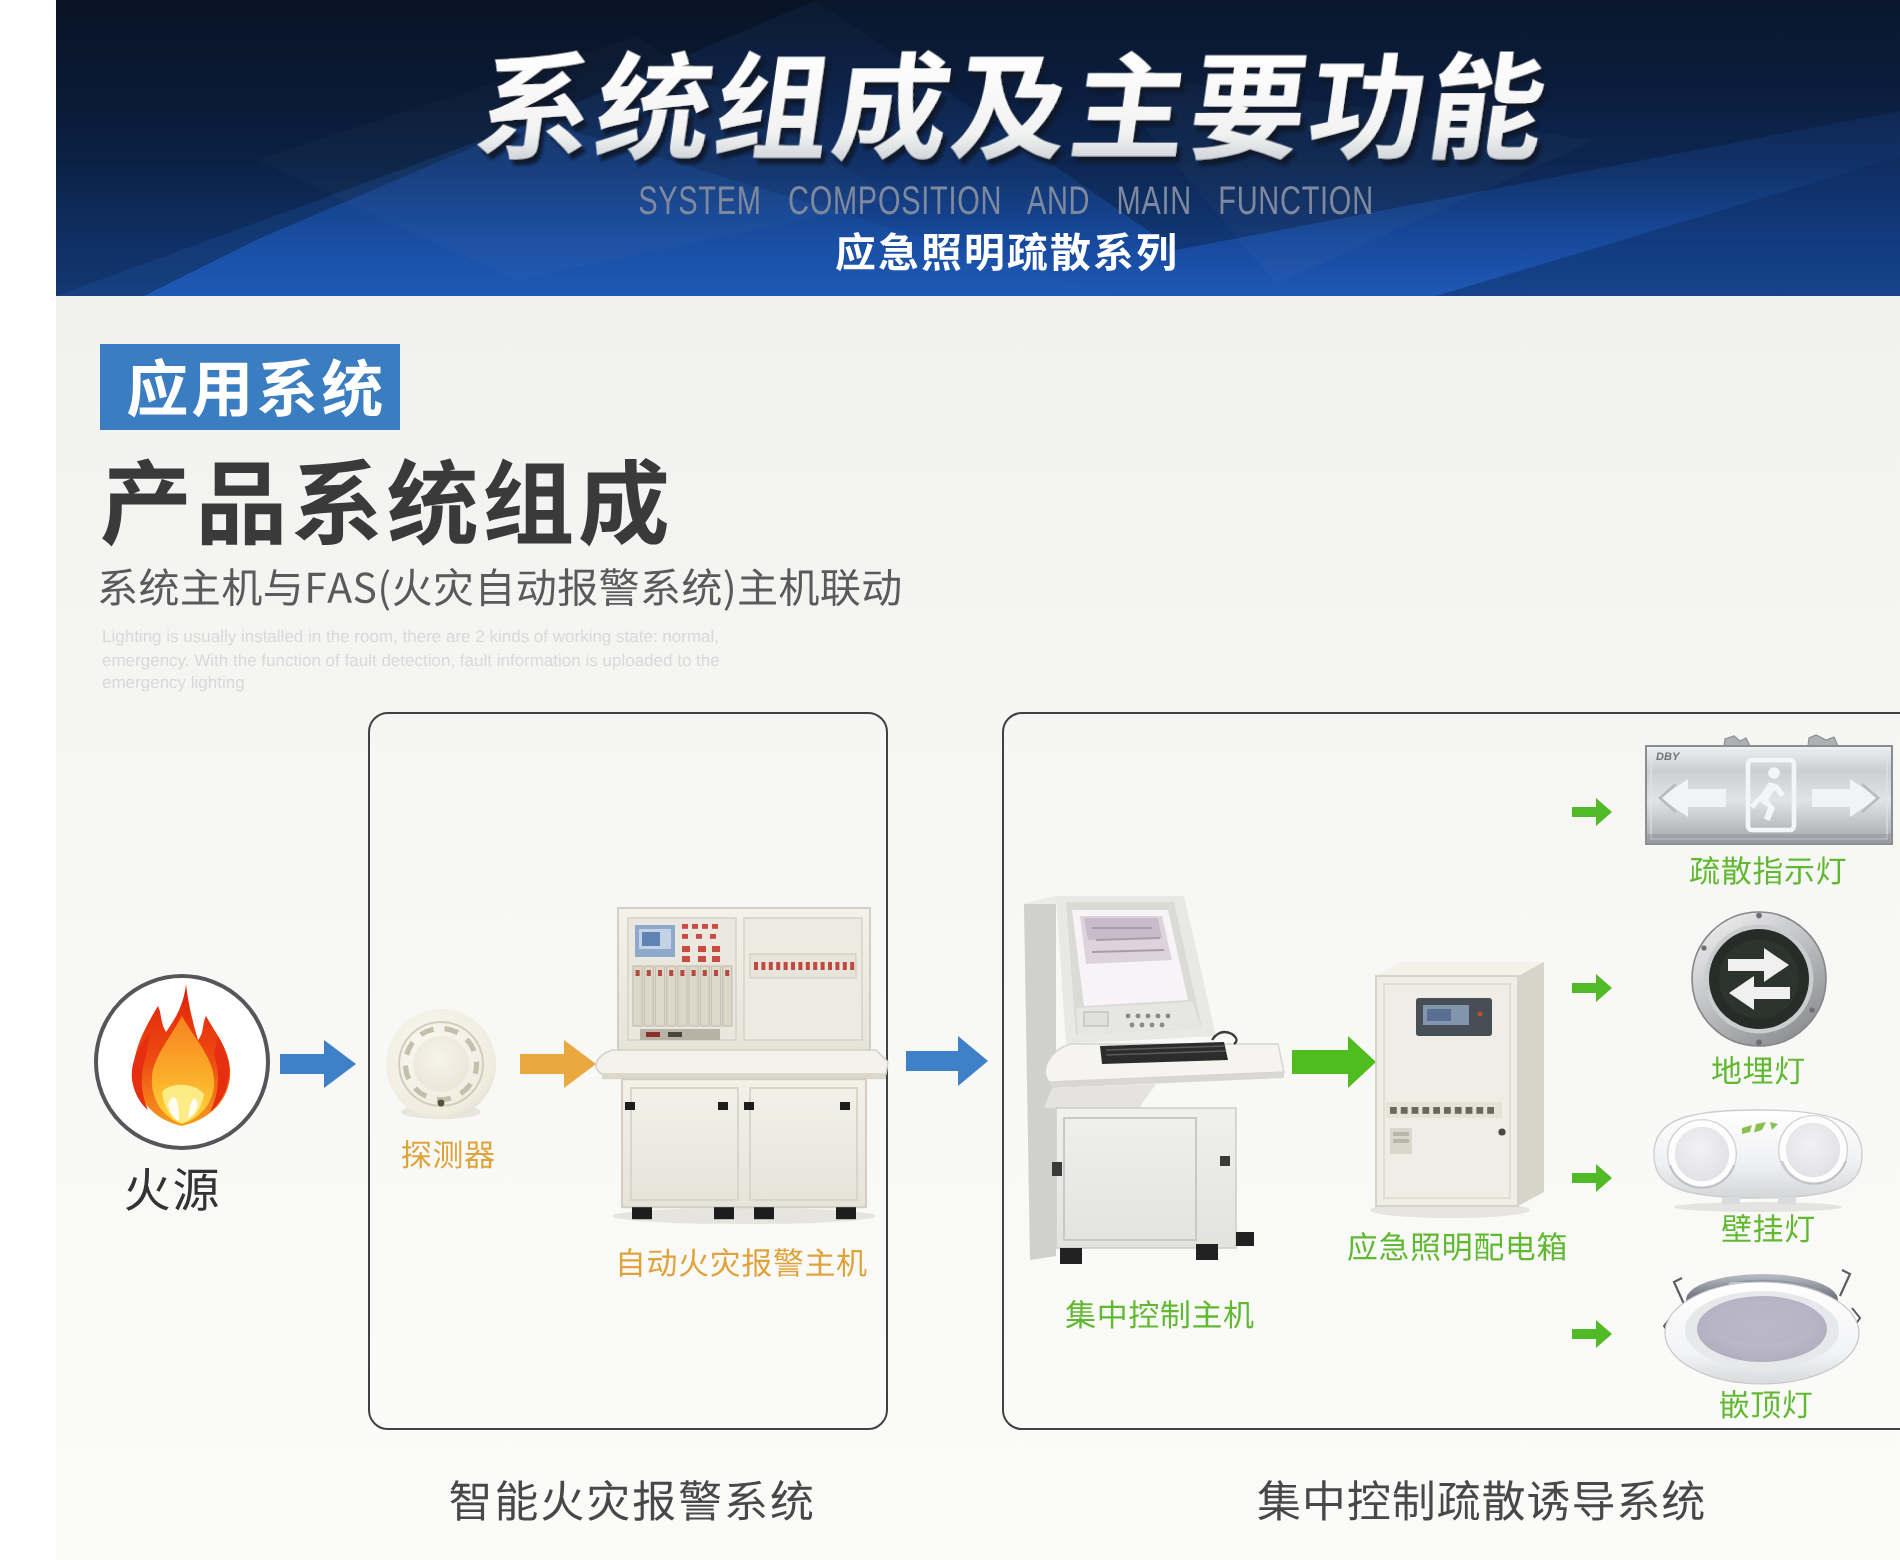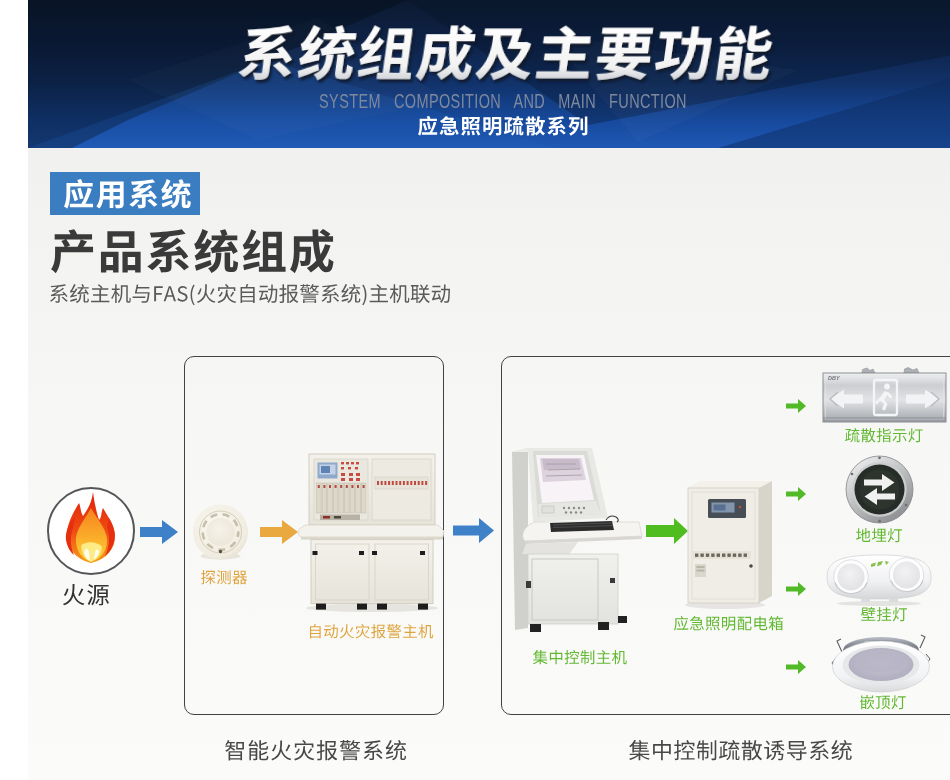--- a/index.html
+++ b/index.html
@@ -49,20 +49,21 @@
   <div class="abs" style="left:22px;top:172px;width:150px;height:43px;background:#3b7dc1"></div>
   <svg class="tx" style="left:31.9px;top:175.4px" width="134.8" height="37.8" viewBox="-3.16 -30.69 134.83 37.76">
       <path d="M8 -15.2C9.3 -11.8 10.7 -7.3 11.3 -4.4L14.8 -5.9C14.1 -8.8 12.6 -13.1 11.3 -16.4ZM14.2 -17.1C15.2 -13.7 16.3 -9.3 16.7 -6.4L20.3 -7.4C19.8 -10.3 18.6 -14.6 17.5 -18ZM14.1 -25.8C14.5 -24.9 14.9 -23.8 15.3 -22.7H3.3V-14.4C3.3 -9.9 3.2 -3.5 0.8 0.9C1.7 1.3 3.4 2.4 4.1 3.1C6.7 -1.7 7.1 -9.4 7.1 -14.4V-19.2H29.5V-22.7H19.4C19 -23.9 18.4 -25.5 17.8 -26.7ZM6.7 -2V1.6H29.9V-2H22.2C24.9 -6.5 27.1 -11.8 28.6 -16.8L24.6 -18.1C23.5 -12.8 21.2 -6.6 18.3 -2Z M36.9 -24.3V-13.1C36.9 -8.8 36.6 -3.2 33.2 0.5C34 1 35.6 2.3 36.2 2.9C38.4 0.5 39.5 -2.9 40.1 -6.3H46.5V2.4H50.2V-6.3H56.7V-1.6C56.7 -1.1 56.5 -0.9 56 -0.9C55.4 -0.9 53.3 -0.9 51.6 -1C52.1 0 52.6 1.6 52.8 2.6C55.6 2.6 57.5 2.5 58.8 2C60 1.4 60.5 0.4 60.5 -1.6V-24.3ZM40.6 -20.7H46.5V-17.1H40.6ZM56.7 -20.7V-17.1H50.2V-20.7ZM40.6 -13.6H46.5V-9.8H40.5C40.5 -11 40.6 -12.1 40.6 -13.1ZM56.7 -13.6V-9.8H50.2V-13.6Z M72.5 -6.7C71 -4.7 68.5 -2.6 66.2 -1.3C67.1 -0.8 68.7 0.4 69.4 1.1C71.7 -0.4 74.5 -3 76.3 -5.4ZM84.2 -4.9C86.6 -3.1 89.6 -0.5 91 1.1L94.3 -1.1C92.7 -2.8 89.6 -5.2 87.2 -6.9ZM84.9 -13.7C85.5 -13.1 86.1 -12.5 86.7 -11.8L77.3 -11.2C81.3 -13.2 85.3 -15.7 89 -18.6L86.3 -21C85 -19.8 83.4 -18.7 81.9 -17.6L75.8 -17.3C77.6 -18.6 79.4 -20.1 81 -21.6C85 -22 88.8 -22.6 92 -23.4L89.4 -26.4C84.1 -25.2 75.5 -24.4 67.9 -24.1C68.2 -23.3 68.7 -21.8 68.8 -20.9C71 -20.9 73.4 -21 75.8 -21.2C74.2 -19.7 72.6 -18.5 71.9 -18.1C71 -17.5 70.3 -17.1 69.6 -17C69.9 -16 70.4 -14.4 70.6 -13.8C71.3 -14 72.3 -14.2 77.2 -14.5C75.2 -13.3 73.5 -12.4 72.5 -12C70.6 -11 69.4 -10.5 68.2 -10.3C68.5 -9.4 69.1 -7.7 69.2 -7C70.2 -7.4 71.6 -7.7 78.8 -8.2V-1.4C78.8 -1 78.6 -0.9 78.1 -0.9C77.6 -0.9 75.7 -0.9 74.1 -1C74.6 0 75.2 1.6 75.4 2.7C77.7 2.7 79.4 2.6 80.8 2.1C82.2 1.5 82.5 0.5 82.5 -1.3V-8.5L89 -9.1C89.7 -8 90.4 -7.1 90.9 -6.3L93.8 -8.1C92.6 -10 90 -13 87.7 -15.1Z M118.6 -10.7V-1.9C118.6 1.2 119.3 2.3 122.1 2.3C122.5 2.3 123.7 2.3 124.2 2.3C126.6 2.3 127.4 0.9 127.7 -4C126.7 -4.3 125.2 -4.9 124.5 -5.5C124.4 -1.6 124.3 -0.9 123.8 -0.9C123.6 -0.9 123 -0.9 122.8 -0.9C122.3 -0.9 122.3 -1 122.3 -2V-10.7ZM112.8 -10.7C112.6 -5.4 112.2 -2.1 107.4 -0.1C108.2 0.6 109.2 2 109.7 2.9C115.4 0.3 116.2 -4.1 116.4 -10.7ZM98.6 -2.1 99.4 1.6C102.4 0.4 106.2 -1.1 109.7 -2.5L109.1 -5.7C105.2 -4.3 101.2 -2.9 98.6 -2.1ZM115.5 -25.6C115.9 -24.6 116.4 -23.3 116.7 -22.3H109.8V-19H114.7C113.4 -17.3 111.9 -15.3 111.3 -14.8C110.6 -14.2 109.7 -13.9 109 -13.7C109.4 -13 110 -11.1 110.1 -10.2C111.2 -10.6 112.7 -10.8 123.3 -12C123.7 -11.1 124.1 -10.4 124.3 -9.7L127.5 -11.4C126.6 -13.3 124.7 -16.2 123 -18.4L120.2 -17C120.7 -16.3 121.2 -15.6 121.6 -14.8L115.5 -14.3C116.6 -15.7 117.9 -17.4 119 -19H127.1V-22.3H118.6L120.6 -22.8C120.3 -23.8 119.6 -25.3 119 -26.5ZM99.4 -12.8C99.9 -13.1 100.6 -13.2 103 -13.5C102.1 -12.2 101.3 -11.2 100.8 -10.7C99.9 -9.5 99.2 -8.9 98.4 -8.7C98.8 -7.8 99.4 -6 99.6 -5.2C100.4 -5.8 101.7 -6.2 109.1 -7.9C109 -8.7 109 -10.1 109.1 -11.2L104.8 -10.3C106.7 -12.7 108.6 -15.4 110.1 -18.1L106.9 -20.1C106.3 -19.1 105.7 -17.9 105.2 -16.9L102.9 -16.7C104.6 -19.2 106.3 -22.1 107.4 -24.9L103.6 -26.6C102.6 -23.1 100.6 -19.3 99.9 -18.4C99.3 -17.4 98.7 -16.7 98.1 -16.5C98.5 -15.5 99.2 -13.6 99.4 -12.8Z" fill="#ffffff"></path>
     </svg>
   <svg class="tx" style="left:19.0px;top:225.0px" width="290.5" height="52.2" viewBox="-2.90 -43.51 290.47 52.21">
       <path d="M18.5 -37.9C19.3 -36.8 20 -35.6 20.6 -34.3H4.7V-29.1H15.3L11.3 -27.4C12.5 -25.7 13.8 -23.5 14.6 -21.7H5.1V-15.3C5.1 -10.6 4.7 -4 1.1 0.7C2.3 1.4 4.8 3.6 5.8 4.7C10 -0.8 10.9 -9.4 10.9 -15.2V-16.3H43.1V-21.7H33.3L37.1 -27.1L30.9 -29C30.2 -26.8 28.8 -23.8 27.6 -21.7H16.9L20.1 -23.1C19.4 -24.8 17.8 -27.2 16.4 -29.1H42.1V-34.3H27.1C26.5 -35.8 25.4 -37.8 24.2 -39.3Z M62.7 -32H78.9V-25.8H62.7ZM57.4 -37.3V-20.6H84.5V-37.3ZM51 -16.7V4.1H56.3V1.8H63.1V3.9H68.6V-16.7ZM56.3 -3.5V-11.4H63.1V-3.5ZM72.5 -16.7V4.1H77.8V1.8H85.2V3.9H90.7V-16.7ZM77.8 -3.5V-11.4H85.2V-3.5Z M106.7 -9.9C104.6 -7 100.8 -3.9 97.3 -2C98.7 -1.1 101.1 0.6 102.2 1.7C105.5 -0.6 109.6 -4.4 112.3 -8ZM124.1 -7.3C127.7 -4.6 132.2 -0.8 134.2 1.7L139.1 -1.6C136.8 -4.1 132.1 -7.8 128.6 -10.2ZM125.1 -20.3C126 -19.5 126.9 -18.5 127.8 -17.5L113.9 -16.6C119.8 -19.6 125.8 -23.3 131.2 -27.6L127.2 -31.1C125.2 -29.4 123 -27.7 120.7 -26.1L111.6 -25.7C114.3 -27.6 116.9 -29.8 119.3 -32.1C125.3 -32.7 130.9 -33.5 135.7 -34.7L131.8 -39.2C124 -37.4 111.1 -36.2 99.8 -35.8C100.4 -34.5 101 -32.3 101.2 -31C104.5 -31.1 108.1 -31.2 111.6 -31.5C109.2 -29.3 106.8 -27.5 105.9 -26.9C104.5 -25.9 103.4 -25.3 102.4 -25.2C102.9 -23.8 103.6 -21.4 103.9 -20.4C104.9 -20.8 106.5 -21.1 113.7 -21.6C110.7 -19.8 108.2 -18.4 106.8 -17.8C103.9 -16.4 102.1 -15.6 100.3 -15.3C100.8 -13.9 101.6 -11.4 101.9 -10.4C103.4 -11 105.4 -11.4 116 -12.2V-2C116 -1.5 115.8 -1.4 115 -1.3C114.2 -1.3 111.4 -1.3 109 -1.4C109.9 0 110.8 2.3 111.1 4C114.5 4 117 3.9 119.1 3.1C121.1 2.2 121.6 0.8 121.6 -1.9V-12.7L131.2 -13.4C132.3 -11.9 133.3 -10.5 134 -9.3L138.3 -12C136.5 -14.9 132.7 -19.2 129.3 -22.4Z M174.7 -15.9V-2.9C174.7 1.8 175.7 3.4 179.8 3.4C180.6 3.4 182.2 3.4 183 3.4C186.5 3.4 187.7 1.3 188.2 -6C186.8 -6.3 184.6 -7.2 183.5 -8.2C183.4 -2.3 183.2 -1.3 182.5 -1.3C182.1 -1.3 181.2 -1.3 180.9 -1.3C180.2 -1.3 180.2 -1.4 180.2 -2.9V-15.9ZM166 -15.8C165.8 -8 165.2 -3.1 158.1 -0.2C159.3 0.8 160.8 3 161.5 4.4C169.9 0.5 171.1 -6.1 171.5 -15.8ZM145 -3.1 146.3 2.3C150.7 0.6 156.4 -1.6 161.6 -3.8L160.6 -8.5C154.8 -6.4 148.9 -4.3 145 -3.1ZM170.1 -38C170.7 -36.5 171.5 -34.5 171.9 -33.1H161.7V-28.2H168.9C167 -25.6 164.7 -22.8 163.9 -21.9C162.9 -21 161.5 -20.6 160.5 -20.4C161 -19.2 161.9 -16.4 162.2 -15.1C163.7 -15.8 166 -16.1 181.7 -17.8C182.3 -16.5 182.9 -15.4 183.2 -14.4L187.9 -16.9C186.6 -19.8 183.7 -24.1 181.3 -27.3L177 -25.2C177.8 -24.2 178.5 -23.1 179.2 -22L170.1 -21.2C171.8 -23.3 173.7 -25.9 175.4 -28.2H187.4V-33.1H174.7L177.6 -33.9C177.2 -35.3 176.2 -37.6 175.3 -39.3ZM146.2 -19C146.9 -19.4 148 -19.6 151.6 -20.1C150.2 -18.1 149 -16.6 148.4 -15.9C146.9 -14.2 145.9 -13.2 144.7 -12.9C145.3 -11.5 146.2 -8.9 146.5 -7.8C147.7 -8.6 149.6 -9.2 160.6 -11.7C160.5 -12.9 160.5 -15 160.6 -16.6L154.2 -15.3C157.1 -18.8 159.9 -22.9 162.1 -26.9L157.3 -29.9C156.5 -28.3 155.6 -26.6 154.8 -25.1L151.4 -24.8C154 -28.4 156.4 -32.8 158.1 -36.9L152.5 -39.5C150.9 -34.3 148 -28.7 147 -27.2C146 -25.8 145.2 -24.8 144.2 -24.5C144.9 -23 145.9 -20.1 146.2 -19Z M193.3 -3.6 194.2 1.7C198.7 0.5 204.4 -1 209.8 -2.5L209.2 -7.1C203.3 -5.8 197.3 -4.3 193.3 -3.6ZM213 -36.8V-1.7H209V3.3H235.7V-1.7H232V-36.8ZM218.3 -1.7V-8.6H226.5V-1.7ZM218.3 -20.3H226.5V-13.5H218.3ZM218.3 -25.2V-31.8H226.5V-25.2ZM194.4 -19C195.2 -19.4 196.3 -19.7 200.8 -20.2C199.1 -17.8 197.6 -16.1 196.9 -15.3C195.4 -13.7 194.3 -12.7 193.2 -12.4C193.7 -11.1 194.5 -8.8 194.7 -7.8C196 -8.5 197.9 -9 209.9 -11.3C209.8 -12.4 209.9 -14.4 210.1 -15.8L201.9 -14.4C205.1 -18.1 208.3 -22.5 210.8 -26.8L206.6 -29.5C205.8 -27.9 204.9 -26.3 203.9 -24.8L199.3 -24.4C202 -28.2 204.6 -32.7 206.4 -36.9L201.5 -39.3C199.8 -33.9 196.5 -28.1 195.5 -26.6C194.5 -25.1 193.7 -24.1 192.7 -23.9C193.3 -22.5 194.1 -20 194.4 -19Z M262.6 -39C262.6 -36.8 262.7 -34.5 262.8 -32.2H244V-18.7C244 -12.7 243.7 -4.6 240.2 0.9C241.4 1.6 243.9 3.6 244.8 4.7C248.7 -1 249.6 -10 249.8 -16.7H255.8C255.7 -10.9 255.5 -8.7 255 -8.1C254.7 -7.6 254.2 -7.5 253.6 -7.5C252.8 -7.5 251.3 -7.5 249.7 -7.7C250.5 -6.3 251.1 -4.1 251.1 -2.5C253.3 -2.5 255.3 -2.5 256.5 -2.7C257.9 -2.9 258.8 -3.4 259.7 -4.5C260.8 -5.9 261 -10 261.2 -19.7C261.2 -20.4 261.2 -21.8 261.2 -21.8H249.8V-26.8H263.1C263.7 -19.8 264.8 -13.3 266.4 -8.1C263.7 -5.1 260.5 -2.5 256.9 -0.6C258.1 0.5 260.2 2.8 260.9 4C263.8 2.2 266.4 0.1 268.7 -2.3C270.7 1.5 273.4 3.8 276.6 3.8C280.9 3.8 282.7 1.7 283.6 -6.9C282.1 -7.4 280.1 -8.7 278.9 -9.9C278.7 -4.1 278.1 -1.8 277 -1.8C275.5 -1.8 274.1 -3.8 272.8 -7.1C276.1 -11.6 278.8 -17 280.7 -23L275.2 -24.3C274.1 -20.6 272.6 -17.2 270.7 -14.1C269.9 -17.8 269.3 -22.1 268.9 -26.8H283.2V-32.2H278.4L280.6 -34.5C278.9 -36.1 275.6 -38.2 273 -39.5L269.7 -36.2C271.6 -35.1 273.9 -33.5 275.6 -32.2H268.5C268.4 -34.5 268.4 -36.7 268.4 -39Z" fill="#3a3a3a"></path>
     </svg>
   <svg class="tx" style="left:18.0px;top:280.0px" width="408.0" height="29.4" viewBox="-2.56 -21.36 407.99 29.38">
       <path d="M5.9 -4.6C4.8 -3.1 3.1 -1.6 1.4 -0.6C1.8 -0.4 2.5 0.1 2.8 0.4C4.3 -0.7 6.2 -2.4 7.4 -4ZM13 -3.9C14.7 -2.6 16.9 -0.7 17.9 0.5L19.2 -0.5C18.1 -1.6 16 -3.4 14.2 -4.7ZM13.6 -9.1C14.1 -8.6 14.7 -8 15.3 -7.4L6.3 -6.8C9.3 -8.4 12.5 -10.2 15.5 -12.5L14.3 -13.5C13.3 -12.7 12.2 -11.9 11.1 -11.1L6 -10.9C7.5 -11.9 9 -13.2 10.4 -14.7C13.1 -14.9 15.6 -15.3 17.5 -15.8L16.5 -17.1C13.1 -16.2 7.2 -15.7 2.2 -15.4C2.4 -15.1 2.5 -14.5 2.6 -14.1C4.4 -14.2 6.3 -14.3 8.2 -14.5C6.9 -13.1 5.4 -11.8 4.8 -11.5C4.2 -11 3.7 -10.7 3.3 -10.7C3.5 -10.3 3.7 -9.6 3.8 -9.3C4.2 -9.5 4.8 -9.6 9 -9.8C7.2 -8.7 5.7 -7.9 5 -7.6C3.8 -6.9 2.8 -6.5 2.2 -6.5C2.4 -6 2.6 -5.3 2.6 -5C3.2 -5.2 4 -5.4 9.7 -5.8V-0.4C9.7 -0.2 9.6 -0.1 9.2 -0.1C8.9 -0.1 7.8 -0.1 6.6 -0.1C6.8 0.3 7.1 1 7.2 1.4C8.7 1.4 9.7 1.4 10.4 1.1C11 0.9 11.2 0.5 11.2 -0.4V-5.9L16.3 -6.3C16.9 -5.6 17.4 -5 17.8 -4.4L19 -5.2C18.1 -6.4 16.4 -8.3 14.8 -9.7Z M35 -7.2V-0.7C35 0.8 35.4 1.2 36.8 1.2C37.1 1.2 38.3 1.2 38.6 1.2C39.9 1.2 40.2 0.5 40.3 -2.3C39.9 -2.4 39.3 -2.7 39 -3C39 -0.5 38.9 -0.1 38.4 -0.1C38.2 -0.1 37.2 -0.1 37 -0.1C36.6 -0.1 36.5 -0.2 36.5 -0.7V-7.2ZM31.2 -7.2C31 -3.1 30.6 -0.9 27.2 0.3C27.5 0.6 28 1.2 28.2 1.6C31.9 0.1 32.5 -2.6 32.7 -7.2ZM21.6 -1.1 21.9 0.4C23.8 -0.2 26.2 -0.9 28.5 -1.7L28.2 -3C25.7 -2.3 23.2 -1.5 21.6 -1.1ZM32.9 -16.9C33.3 -16.1 33.8 -14.9 34 -14.2H29V-12.9H32.7C31.8 -11.6 30.4 -9.7 29.9 -9.2C29.5 -8.9 29 -8.7 28.6 -8.6C28.8 -8.3 29.1 -7.5 29.1 -7.1C29.7 -7.4 30.6 -7.5 38 -8.2C38.4 -7.6 38.7 -7.1 38.9 -6.7L40.2 -7.4C39.5 -8.6 38.2 -10.5 37.1 -12L35.9 -11.3C36.3 -10.7 36.8 -10.1 37.2 -9.4L31.6 -8.9C32.5 -10 33.7 -11.6 34.6 -12.9H40.1V-14.2H34.2L35.5 -14.7C35.3 -15.3 34.8 -16.4 34.3 -17.3ZM21.9 -8.7C22.2 -8.8 22.7 -8.9 25.2 -9.3C24.3 -8 23.5 -7 23.1 -6.6C22.5 -5.8 22 -5.3 21.5 -5.2C21.7 -4.8 22 -4.1 22.1 -3.7C22.5 -4 23.2 -4.2 28.3 -5.3C28.2 -5.7 28.2 -6.3 28.2 -6.7L24.4 -5.9C25.9 -7.7 27.5 -9.9 28.8 -12.1L27.4 -13C27 -12.2 26.6 -11.4 26.1 -10.7L23.6 -10.4C24.8 -12.2 26.1 -14.4 27.1 -16.6L25.5 -17.3C24.6 -14.8 23.1 -12.2 22.6 -11.5C22.1 -10.8 21.7 -10.3 21.4 -10.2C21.6 -9.8 21.8 -9 21.9 -8.7Z M49.1 -16.3C50.3 -15.4 51.8 -14.1 52.6 -13.1H43.5V-11.6H50.8V-7.1H44.5V-5.6H50.8V-0.6H42.5V0.9H60.8V-0.6H52.5V-5.6H58.9V-7.1H52.5V-11.6H59.8V-13.1H53.1L54.1 -13.8C53.3 -14.8 51.6 -16.2 50.3 -17.1Z M72.3 -16.1V-9.5C72.3 -6.3 72 -2.2 69.3 0.7C69.6 0.8 70.2 1.4 70.4 1.6C73.4 -1.4 73.8 -6 73.8 -9.5V-14.6H77.7V-1.4C77.7 0.4 77.8 0.7 78.1 1C78.4 1.3 78.9 1.4 79.3 1.4C79.6 1.4 80 1.4 80.3 1.4C80.8 1.4 81.1 1.4 81.4 1.1C81.7 0.9 81.9 0.6 82 0C82.1 -0.5 82.2 -2 82.2 -3.2C81.8 -3.3 81.3 -3.6 81 -3.9C81 -2.5 81 -1.4 80.9 -0.9C80.9 -0.5 80.8 -0.3 80.7 -0.1C80.6 -0 80.4 0 80.3 0C80.1 0 79.8 0 79.7 0C79.5 0 79.4 -0 79.3 -0.1C79.2 -0.2 79.2 -0.6 79.2 -1.3V-16.1ZM66.6 -17.2V-12.8H63.2V-11.4H66.4C65.6 -8.5 64.1 -5.3 62.7 -3.6C62.9 -3.2 63.3 -2.6 63.5 -2.2C64.6 -3.6 65.7 -5.9 66.6 -8.3V1.6H68.1V-7.8C68.9 -6.8 69.8 -5.5 70.2 -4.8L71.2 -6.1C70.7 -6.6 68.8 -8.8 68.1 -9.5V-11.4H71.1V-12.8H68.1V-17.2Z M84 -4.9V-3.4H96.8V-4.9ZM88.2 -16.8C87.6 -13.9 86.8 -10.1 86.2 -7.8L87.5 -7.8H87.8H99.3C98.9 -3.1 98.3 -0.9 97.6 -0.3C97.3 -0.1 97 -0.1 96.5 -0.1C95.9 -0.1 94.3 -0.1 92.7 -0.2C93 0.2 93.3 0.8 93.3 1.3C94.8 1.4 96.2 1.4 97 1.4C97.8 1.3 98.4 1.2 98.9 0.7C99.9 -0.2 100.4 -2.6 101 -8.5C101 -8.7 101.1 -9.2 101.1 -9.2H88.2C88.4 -10.3 88.7 -11.6 89 -12.9H100.8V-14.4H89.3L89.7 -16.6Z M105.6 0H107.5V-6.7H113.2V-8.3H107.5V-13.4H114.2V-15H105.6Z M115.1 0H117L118.5 -4.6H124L125.4 0H127.4L122.3 -15H120.2ZM118.9 -6.1 119.7 -8.4C120.2 -10.1 120.7 -11.7 121.2 -13.5H121.2C121.7 -11.7 122.2 -10.1 122.8 -8.4L123.5 -6.1Z M133.9 0.3C137 0.3 139 -1.6 139 -4C139 -6.2 137.7 -7.3 135.9 -8L133.8 -8.9C132.6 -9.4 131.3 -10 131.3 -11.5C131.3 -12.8 132.4 -13.6 134.1 -13.6C135.5 -13.6 136.6 -13.1 137.5 -12.2L138.5 -13.4C137.5 -14.5 135.9 -15.3 134.1 -15.3C131.4 -15.3 129.4 -13.6 129.4 -11.3C129.4 -9.1 131 -8.1 132.4 -7.5L134.6 -6.5C136 -5.9 137.1 -5.4 137.1 -3.8C137.1 -2.4 135.9 -1.4 133.9 -1.4C132.4 -1.4 130.9 -2.1 129.8 -3.3L128.7 -1.9C130 -0.6 131.8 0.3 133.9 0.3Z M145 4 146.1 3.5C144.4 0.6 143.5 -2.9 143.5 -6.4C143.5 -9.8 144.4 -13.3 146.1 -16.2L145 -16.8C143.1 -13.7 142 -10.4 142 -6.4C142 -2.3 143.1 1 145 4Z M151.6 -13.1C151.1 -11.1 150.2 -8.8 148.9 -7.3L150.4 -6.6C151.7 -8.1 152.5 -10.6 153 -12.6ZM164.3 -13.1C163.7 -11.3 162.5 -8.8 161.5 -7.2L162.8 -6.6C163.8 -8.1 165 -10.5 165.9 -12.4ZM157.9 -9.2 157.9 -9.2C158.3 -11.7 158.3 -14.4 158.3 -17H156.6C156.6 -9.8 156.8 -2.7 148.3 0.4C148.7 0.7 149.1 1.3 149.3 1.7C154 -0.1 156.2 -3.1 157.3 -6.6C158.9 -2.5 161.5 0.3 165.9 1.5C166.1 1.1 166.6 0.5 166.9 0.1C161.9 -1.1 159.2 -4.4 157.9 -9.2Z M172.8 -9.5C172.3 -8 171.3 -6.3 170 -5.3L171.4 -4.5C172.7 -5.6 173.6 -7.4 174.2 -8.9ZM184.1 -9.5C183.5 -8.2 182.4 -6.4 181.5 -5.2L182.8 -4.7C183.7 -5.8 184.8 -7.4 185.7 -8.9ZM177.4 -11.5C177.1 -6 176.5 -1.6 168.9 0.3C169.2 0.7 169.6 1.3 169.8 1.7C175 0.3 177.2 -2.4 178.2 -5.7C179.6 -1.7 182 0.6 186.7 1.6C186.9 1.2 187.3 0.5 187.7 0.2C182.1 -0.7 179.8 -3.7 178.9 -8.9C179 -9.8 179 -10.6 179.1 -11.5ZM176.3 -16.7C177.2 -15.9 178 -14.9 178.5 -14.2H169.5V-10.3H171V-12.7H185.2V-10.3H186.8V-14.2H179L180.1 -14.7C179.6 -15.5 178.6 -16.6 177.7 -17.4Z M193.5 -8.4H204.5V-5.4H193.5ZM193.5 -9.9V-12.9H204.5V-9.9ZM193.5 -4H204.5V-0.9H193.5ZM198 -17.3C197.8 -16.4 197.5 -15.3 197.2 -14.4H192V1.7H193.5V0.5H204.5V1.6H206.1V-14.4H198.7C199.1 -15.2 199.4 -16.1 199.7 -17Z M211.2 -15.5V-14.2H219.1V-15.5ZM222.7 -16.9C222.7 -15.4 222.7 -13.9 222.7 -12.5H219.7V-11H222.6C222.3 -6.3 221.5 -2.1 218.7 0.5C219.1 0.7 219.7 1.3 219.9 1.6C222.9 -1.3 223.8 -5.9 224.1 -11H227.2C226.9 -3.7 226.7 -1 226.1 -0.4C225.9 -0.1 225.7 -0.1 225.3 -0.1C224.9 -0.1 223.8 -0.1 222.7 -0.2C222.9 0.2 223.1 0.9 223.1 1.3C224.2 1.4 225.3 1.4 226 1.3C226.6 1.3 227 1.1 227.4 0.6C228.2 -0.3 228.4 -3.3 228.7 -11.7C228.7 -11.9 228.7 -12.5 228.7 -12.5H224.2C224.2 -13.9 224.2 -15.4 224.2 -16.9ZM211.2 -0.9 211.2 -0.9V-0.9C211.6 -1.2 212.4 -1.4 218.1 -2.7L218.5 -1.3L219.8 -1.8C219.4 -3.2 218.5 -5.6 217.7 -7.5L216.5 -7.1C216.9 -6.2 217.3 -5 217.6 -4L212.8 -3C213.6 -4.8 214.3 -7.1 214.9 -9.2H219.5V-10.7H210.4V-9.2H213.3C212.8 -6.8 211.9 -4.4 211.6 -3.8C211.3 -3 211 -2.4 210.7 -2.3C210.8 -1.9 211.1 -1.2 211.2 -0.9Z M238.7 -16.5V1.6H240.2V-8.1H240.9C241.6 -5.9 242.7 -4 244 -2.3C243 -1.1 241.8 -0.2 240.3 0.6C240.7 0.8 241.2 1.3 241.4 1.7C242.8 0.9 244 -0 245 -1.1C246.1 0 247.3 0.9 248.7 1.6C248.9 1.2 249.4 0.6 249.8 0.3C248.4 -0.3 247.1 -1.2 246 -2.3C247.5 -4.3 248.5 -6.7 249.1 -9.2L248 -9.6L247.8 -9.5H240.2V-15.1H246.8C246.7 -13.2 246.6 -12.4 246.3 -12.2C246.1 -12 245.9 -12 245.5 -12C245.1 -12 243.7 -12 242.4 -12.1C242.6 -11.8 242.8 -11.3 242.8 -10.9C244.2 -10.8 245.5 -10.8 246.1 -10.8C246.8 -10.8 247.2 -11 247.6 -11.3C248.1 -11.8 248.3 -13 248.4 -15.9C248.4 -16.1 248.4 -16.5 248.4 -16.5ZM242.3 -8.1H247.2C246.7 -6.5 246 -4.9 245 -3.5C243.9 -4.8 243 -6.4 242.3 -8.1ZM233.9 -17.2V-13.1H231V-11.6H233.9V-7.2L230.7 -6.4L231.1 -4.8L233.9 -5.6V-0.3C233.9 0.1 233.8 0.2 233.4 0.2C233.1 0.2 232.1 0.2 230.9 0.2C231.2 0.6 231.4 1.2 231.4 1.6C233.1 1.6 234 1.6 234.6 1.4C235.2 1.1 235.5 0.7 235.5 -0.3V-6.1L237.9 -6.8L237.8 -8.3L235.5 -7.6V-11.6H237.8V-13.1H235.5V-17.2Z M254.7 -4V-3.1H267.4V-4ZM254.7 -5.8V-4.9H267.4V-5.8ZM254.5 -2.2V1.6H256V1H266V1.6H267.5V-2.2ZM256 0.1V-1.3H266V0.1ZM259.8 -8.8C260 -8.5 260.2 -8.1 260.3 -7.7H252.1V-6.7H269.8V-7.7H262C261.8 -8.2 261.4 -8.8 261.1 -9.2ZM253.8 -14.7C253.4 -13.7 252.6 -12.6 251.4 -11.7C251.7 -11.6 252.1 -11.2 252.3 -10.9C252.6 -11.2 252.9 -11.4 253.1 -11.6V-8.8H254.3V-9.4H257.4C257.5 -9.1 257.5 -8.8 257.6 -8.6C258.1 -8.6 258.7 -8.6 259 -8.6C259.4 -8.6 259.7 -8.7 260 -9C260.3 -9.4 260.5 -10.5 260.6 -13.4C260.7 -13.6 260.7 -13.9 260.7 -13.9H254.8L255 -14.5L254.8 -14.6H255.6V-15.3H257.9V-14.6H259.2V-15.3H261.6V-16.3H259.2V-17.2H257.9V-16.3H255.6V-17.2H254.3V-16.3H251.8V-15.3H254.3V-14.6ZM263.8 -17.3C263.2 -15.5 262.1 -13.8 260.8 -12.8C261.1 -12.6 261.6 -12.2 261.8 -12C262.3 -12.4 262.7 -12.9 263.1 -13.4C263.6 -12.6 264.1 -11.8 264.8 -11.2C263.8 -10.5 262.7 -10 261.5 -9.7C261.7 -9.4 262.1 -8.9 262.2 -8.6C263.6 -9 264.7 -9.6 265.7 -10.3C266.8 -9.5 268.1 -8.8 269.6 -8.4C269.7 -8.8 270.1 -9.2 270.4 -9.6C269 -9.9 267.8 -10.4 266.7 -11.2C267.6 -12 268.3 -13.1 268.7 -14.4H270.2V-15.5H264.4C264.7 -16 264.9 -16.5 265 -17ZM267.4 -14.4C267 -13.4 266.5 -12.6 265.8 -12C265 -12.7 264.4 -13.5 263.9 -14.4ZM259.3 -13C259.2 -10.9 259 -10 258.8 -9.8C258.7 -9.6 258.6 -9.6 258.4 -9.6L257.9 -9.6V-12.3H253.8L254.2 -13ZM254.3 -11.5H256.7V-10.2H254.3Z M277.3 -4.6C276.2 -3.1 274.5 -1.6 272.9 -0.6C273.3 -0.4 273.9 0.1 274.2 0.4C275.8 -0.7 277.6 -2.4 278.8 -4ZM284.5 -3.9C286.2 -2.6 288.3 -0.7 289.3 0.5L290.6 -0.5C289.5 -1.6 287.4 -3.4 285.7 -4.7ZM285 -9.1C285.6 -8.6 286.1 -8 286.7 -7.4L277.7 -6.8C280.8 -8.4 283.9 -10.2 286.9 -12.5L285.7 -13.5C284.7 -12.7 283.6 -11.9 282.5 -11.1L277.5 -10.9C279 -11.9 280.4 -13.2 281.8 -14.7C284.5 -14.9 287 -15.3 289 -15.8L287.9 -17.1C284.6 -16.2 278.6 -15.7 273.6 -15.4C273.8 -15.1 274 -14.5 274 -14.1C275.8 -14.2 277.7 -14.3 279.6 -14.5C278.3 -13.1 276.8 -11.8 276.3 -11.5C275.6 -11 275.2 -10.7 274.7 -10.7C274.9 -10.3 275.1 -9.6 275.2 -9.3C275.6 -9.5 276.2 -9.6 280.4 -9.8C278.7 -8.7 277.2 -7.9 276.4 -7.6C275.2 -6.9 274.3 -6.5 273.6 -6.5C273.8 -6 274 -5.3 274.1 -5C274.6 -5.2 275.4 -5.4 281.1 -5.8V-0.4C281.1 -0.2 281 -0.1 280.7 -0.1C280.3 -0.1 279.2 -0.1 278 -0.1C278.2 0.3 278.5 1 278.6 1.4C280.1 1.4 281.1 1.4 281.8 1.1C282.5 0.9 282.6 0.5 282.6 -0.4V-5.9L287.7 -6.3C288.3 -5.6 288.8 -5 289.2 -4.4L290.4 -5.2C289.6 -6.4 287.8 -8.3 286.2 -9.7Z M306.4 -7.2V-0.7C306.4 0.8 306.8 1.2 308.2 1.2C308.5 1.2 309.7 1.2 310 1.2C311.3 1.2 311.7 0.5 311.8 -2.3C311.4 -2.4 310.8 -2.7 310.5 -3C310.4 -0.5 310.3 -0.1 309.9 -0.1C309.6 -0.1 308.6 -0.1 308.5 -0.1C308 -0.1 308 -0.2 308 -0.7V-7.2ZM302.6 -7.2C302.5 -3.1 302 -0.9 298.6 0.3C299 0.6 299.4 1.2 299.6 1.6C303.3 0.1 303.9 -2.6 304.1 -7.2ZM293 -1.1 293.3 0.4C295.2 -0.2 297.6 -0.9 299.9 -1.7L299.7 -3C297.2 -2.3 294.6 -1.5 293 -1.1ZM304.3 -16.9C304.7 -16.1 305.2 -14.9 305.4 -14.2H300.5V-12.9H304.2C303.2 -11.6 301.8 -9.7 301.4 -9.2C301 -8.9 300.4 -8.7 300.1 -8.6C300.2 -8.3 300.5 -7.5 300.6 -7.1C301.1 -7.4 302 -7.5 309.4 -8.2C309.8 -7.6 310.1 -7.1 310.3 -6.7L311.6 -7.4C311 -8.6 309.6 -10.5 308.5 -12L307.3 -11.3C307.8 -10.7 308.2 -10.1 308.7 -9.4L303 -8.9C304 -10 305.1 -11.6 306 -12.9H311.6V-14.2H305.7L307 -14.7C306.7 -15.3 306.2 -16.4 305.7 -17.3ZM293.4 -8.7C293.7 -8.8 294.1 -8.9 296.6 -9.3C295.7 -8 294.9 -7 294.5 -6.6C293.9 -5.8 293.4 -5.3 293 -5.2C293.2 -4.8 293.4 -4.1 293.5 -3.7C293.9 -4 294.6 -4.2 299.7 -5.3C299.7 -5.7 299.6 -6.3 299.7 -6.7L295.8 -5.9C297.4 -7.7 298.9 -9.9 300.2 -12.1L298.8 -13C298.4 -12.2 298 -11.4 297.5 -10.7L295 -10.4C296.3 -12.2 297.5 -14.4 298.5 -16.6L296.9 -17.3C296 -14.8 294.5 -12.2 294 -11.5C293.6 -10.8 293.2 -10.3 292.8 -10.2C293 -9.8 293.3 -9 293.4 -8.7Z M314.9 4C316.7 1 317.9 -2.3 317.9 -6.4C317.9 -10.4 316.7 -13.7 314.9 -16.8L313.7 -16.2C315.5 -13.3 316.3 -9.8 316.3 -6.4C316.3 -2.9 315.5 0.6 313.7 3.5Z M327.6 -16.3C328.9 -15.4 330.3 -14.1 331.1 -13.1H322.1V-11.6H329.4V-7.1H323V-5.6H329.4V-0.6H321.1V0.9H339.4V-0.6H331V-5.6H337.5V-7.1H331V-11.6H338.3V-13.1H331.7L332.7 -13.8C331.8 -14.8 330.2 -16.2 328.9 -17.1Z M350.9 -16.1V-9.5C350.9 -6.3 350.6 -2.2 347.8 0.7C348.2 0.8 348.8 1.4 349 1.6C351.9 -1.4 352.4 -6 352.4 -9.5V-14.6H356.2V-1.4C356.2 0.4 356.3 0.7 356.7 1C357 1.3 357.4 1.4 357.9 1.4C358.1 1.4 358.6 1.4 358.9 1.4C359.3 1.4 359.7 1.4 360 1.1C360.3 0.9 360.5 0.6 360.6 0C360.6 -0.5 360.7 -2 360.7 -3.2C360.3 -3.3 359.9 -3.6 359.6 -3.9C359.5 -2.5 359.5 -1.4 359.5 -0.9C359.4 -0.5 359.4 -0.3 359.2 -0.1C359.2 -0 359 0 358.8 0C358.6 0 358.4 0 358.2 0C358.1 0 358 -0 357.9 -0.1C357.8 -0.2 357.7 -0.6 357.7 -1.3V-16.1ZM345.1 -17.2V-12.8H341.7V-11.4H344.9C344.2 -8.5 342.7 -5.3 341.2 -3.6C341.5 -3.2 341.9 -2.6 342 -2.2C343.2 -3.6 344.3 -5.9 345.1 -8.3V1.6H346.6V-7.8C347.4 -6.8 348.4 -5.5 348.8 -4.8L349.8 -6.1C349.3 -6.6 347.3 -8.8 346.6 -9.5V-11.4H349.7V-12.8H346.6V-17.2Z M371.3 -16.3C372.1 -15.3 373 -14 373.3 -13.1L374.6 -13.8C374.3 -14.7 373.4 -15.9 372.5 -16.9ZM378 -16.9C377.5 -15.7 376.5 -14 375.8 -13H370.6V-11.5H374.4V-9.1L374.4 -7.8H370.1V-6.4H374.2C373.9 -4.1 372.7 -1.4 369.4 0.7C369.8 1 370.3 1.5 370.6 1.8C373.2 0 374.5 -2.1 375.2 -4.1C376.3 -1.5 377.9 0.5 380.1 1.6C380.4 1.2 380.8 0.7 381.2 0.3C378.6 -0.8 376.8 -3.3 375.8 -6.4H381V-7.8H375.9L375.9 -9V-11.5H380.2V-13H377.4C378.1 -14 378.9 -15.3 379.5 -16.4ZM362.1 -2.8 362.4 -1.3 367.8 -2.2V1.6H369.1V-2.5L370.8 -2.7L370.7 -4.1L369.1 -3.8V-14.9H370V-16.3H362.3V-14.9H363.4V-3ZM364.8 -14.9H367.8V-12H364.8ZM364.8 -10.7H367.8V-7.8H364.8ZM364.8 -6.5H367.8V-3.6L364.8 -3.2Z M383.9 -15.5V-14.2H391.8V-15.5ZM395.4 -16.9C395.4 -15.4 395.4 -13.9 395.4 -12.5H392.4V-11H395.3C395.1 -6.3 394.3 -2.1 391.4 0.5C391.9 0.7 392.4 1.3 392.7 1.6C395.7 -1.3 396.5 -5.9 396.8 -11H399.9C399.7 -3.7 399.4 -1 398.8 -0.4C398.6 -0.1 398.4 -0.1 398 -0.1C397.6 -0.1 396.5 -0.1 395.4 -0.2C395.6 0.2 395.8 0.9 395.9 1.3C396.9 1.4 398.1 1.4 398.7 1.3C399.4 1.3 399.8 1.1 400.2 0.6C400.9 -0.3 401.1 -3.3 401.4 -11.7C401.4 -11.9 401.4 -12.5 401.4 -12.5H396.9C396.9 -13.9 397 -15.4 397 -16.9ZM383.9 -0.9 383.9 -0.9V-0.9C384.4 -1.2 385.1 -1.4 390.8 -2.7L391.2 -1.3L392.6 -1.8C392.2 -3.2 391.2 -5.6 390.5 -7.5L389.2 -7.1C389.6 -6.2 390 -5 390.4 -4L385.5 -3C386.3 -4.8 387.1 -7.1 387.6 -9.2H392.2V-10.7H383.2V-9.2H386C385.5 -6.8 384.6 -4.4 384.3 -3.8C384 -3 383.7 -2.4 383.4 -2.3C383.6 -1.9 383.8 -1.2 383.9 -0.9Z" fill="#5a5a5a"></path>
     </svg>
+  <div id="para">Lighting is usually installed in the room, there are 2 kinds of working state: normal,<br>emergency. With the function of fault detection, fault information is uploaded to the<br>emergency lighting</div>
 
   <div id="box1" class="box"></div>
   <div id="box2" class="box"></div>
 
   <svg class="abs" style="left:18px;top:486px" width="90" height="90" viewBox="0 0 90 90">
     <circle cx="45" cy="45" r="43" fill="#ffffff" stroke="#55565a" stroke-width="2"></circle>
     <g>
 <defs>
  <linearGradient id="fg1" x1="0" y1="0" x2="0" y2="1">
    <stop offset="0" stop-color="#e01f09"></stop>

